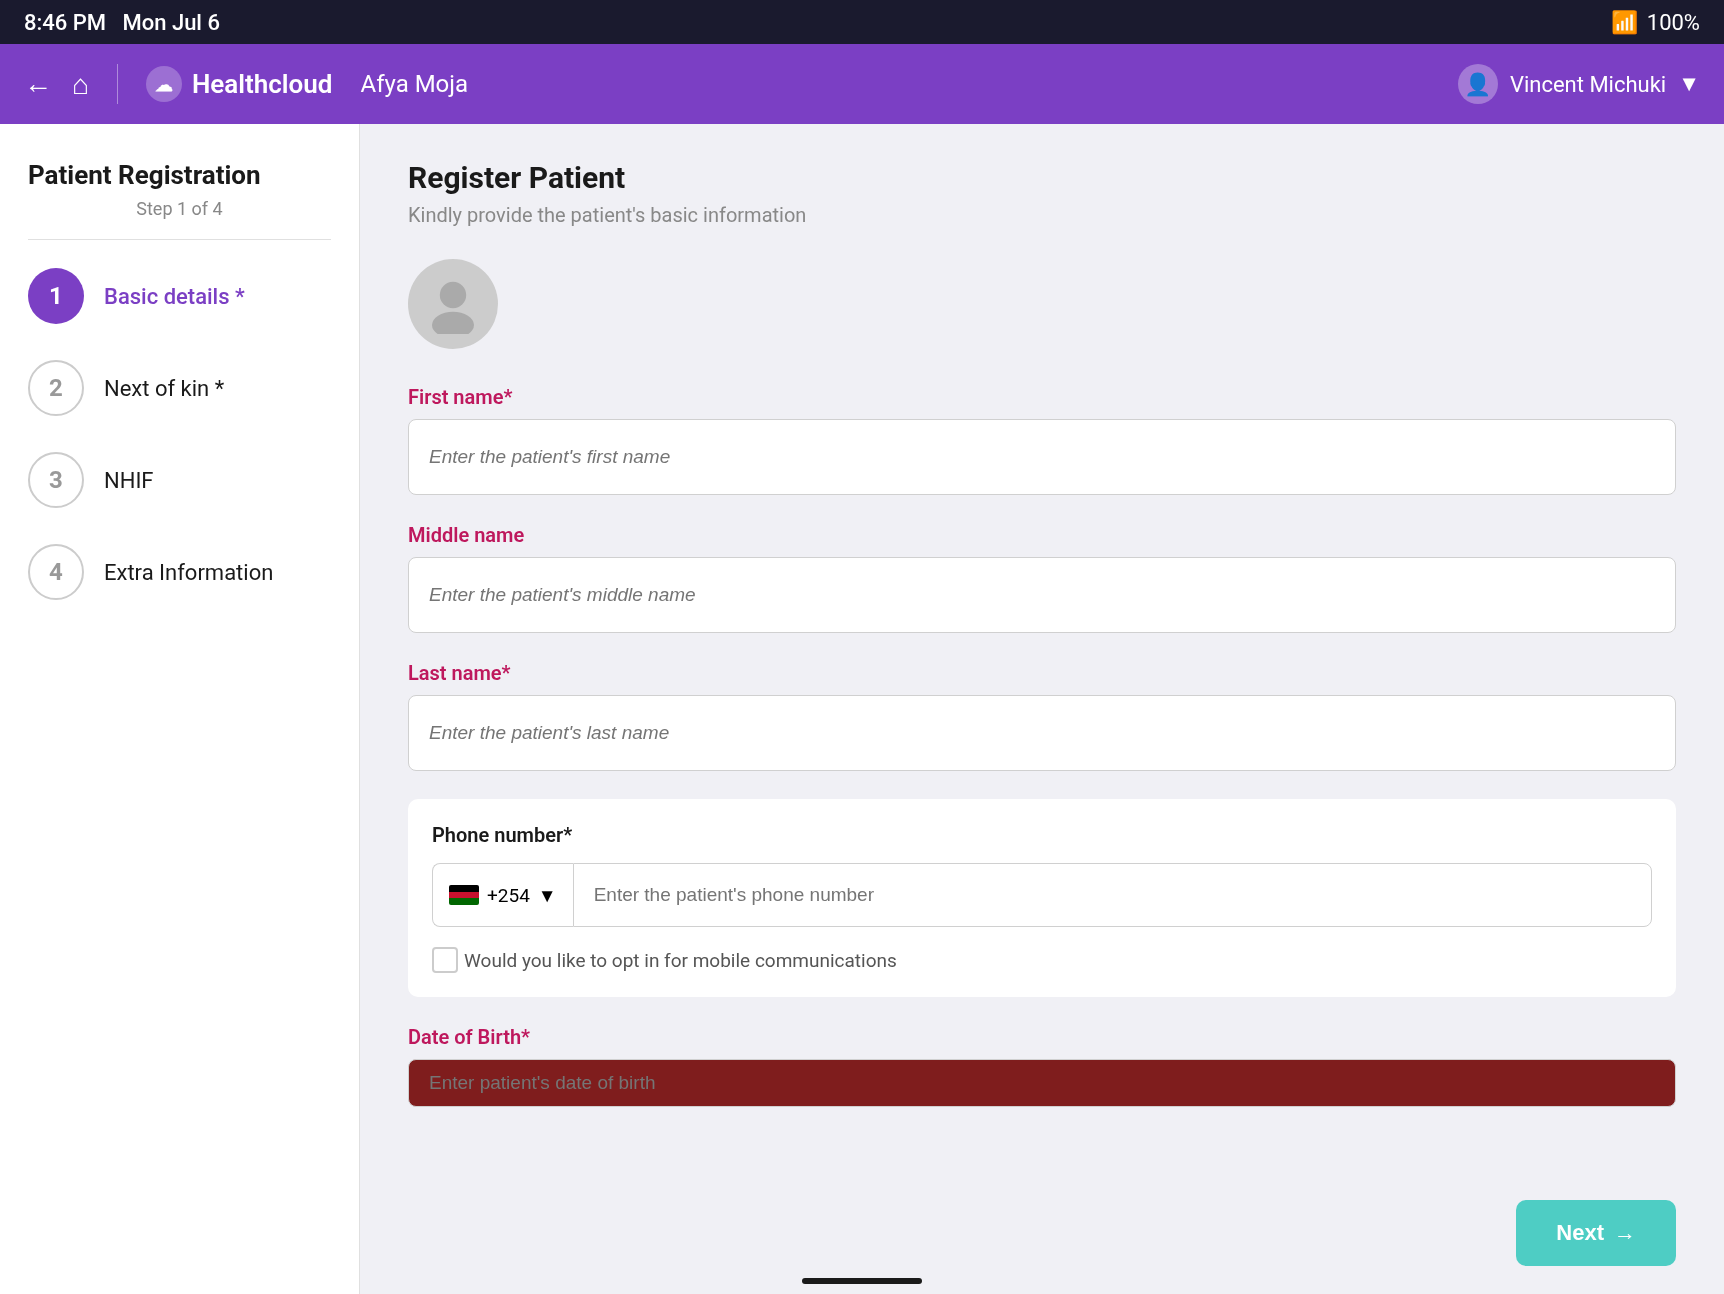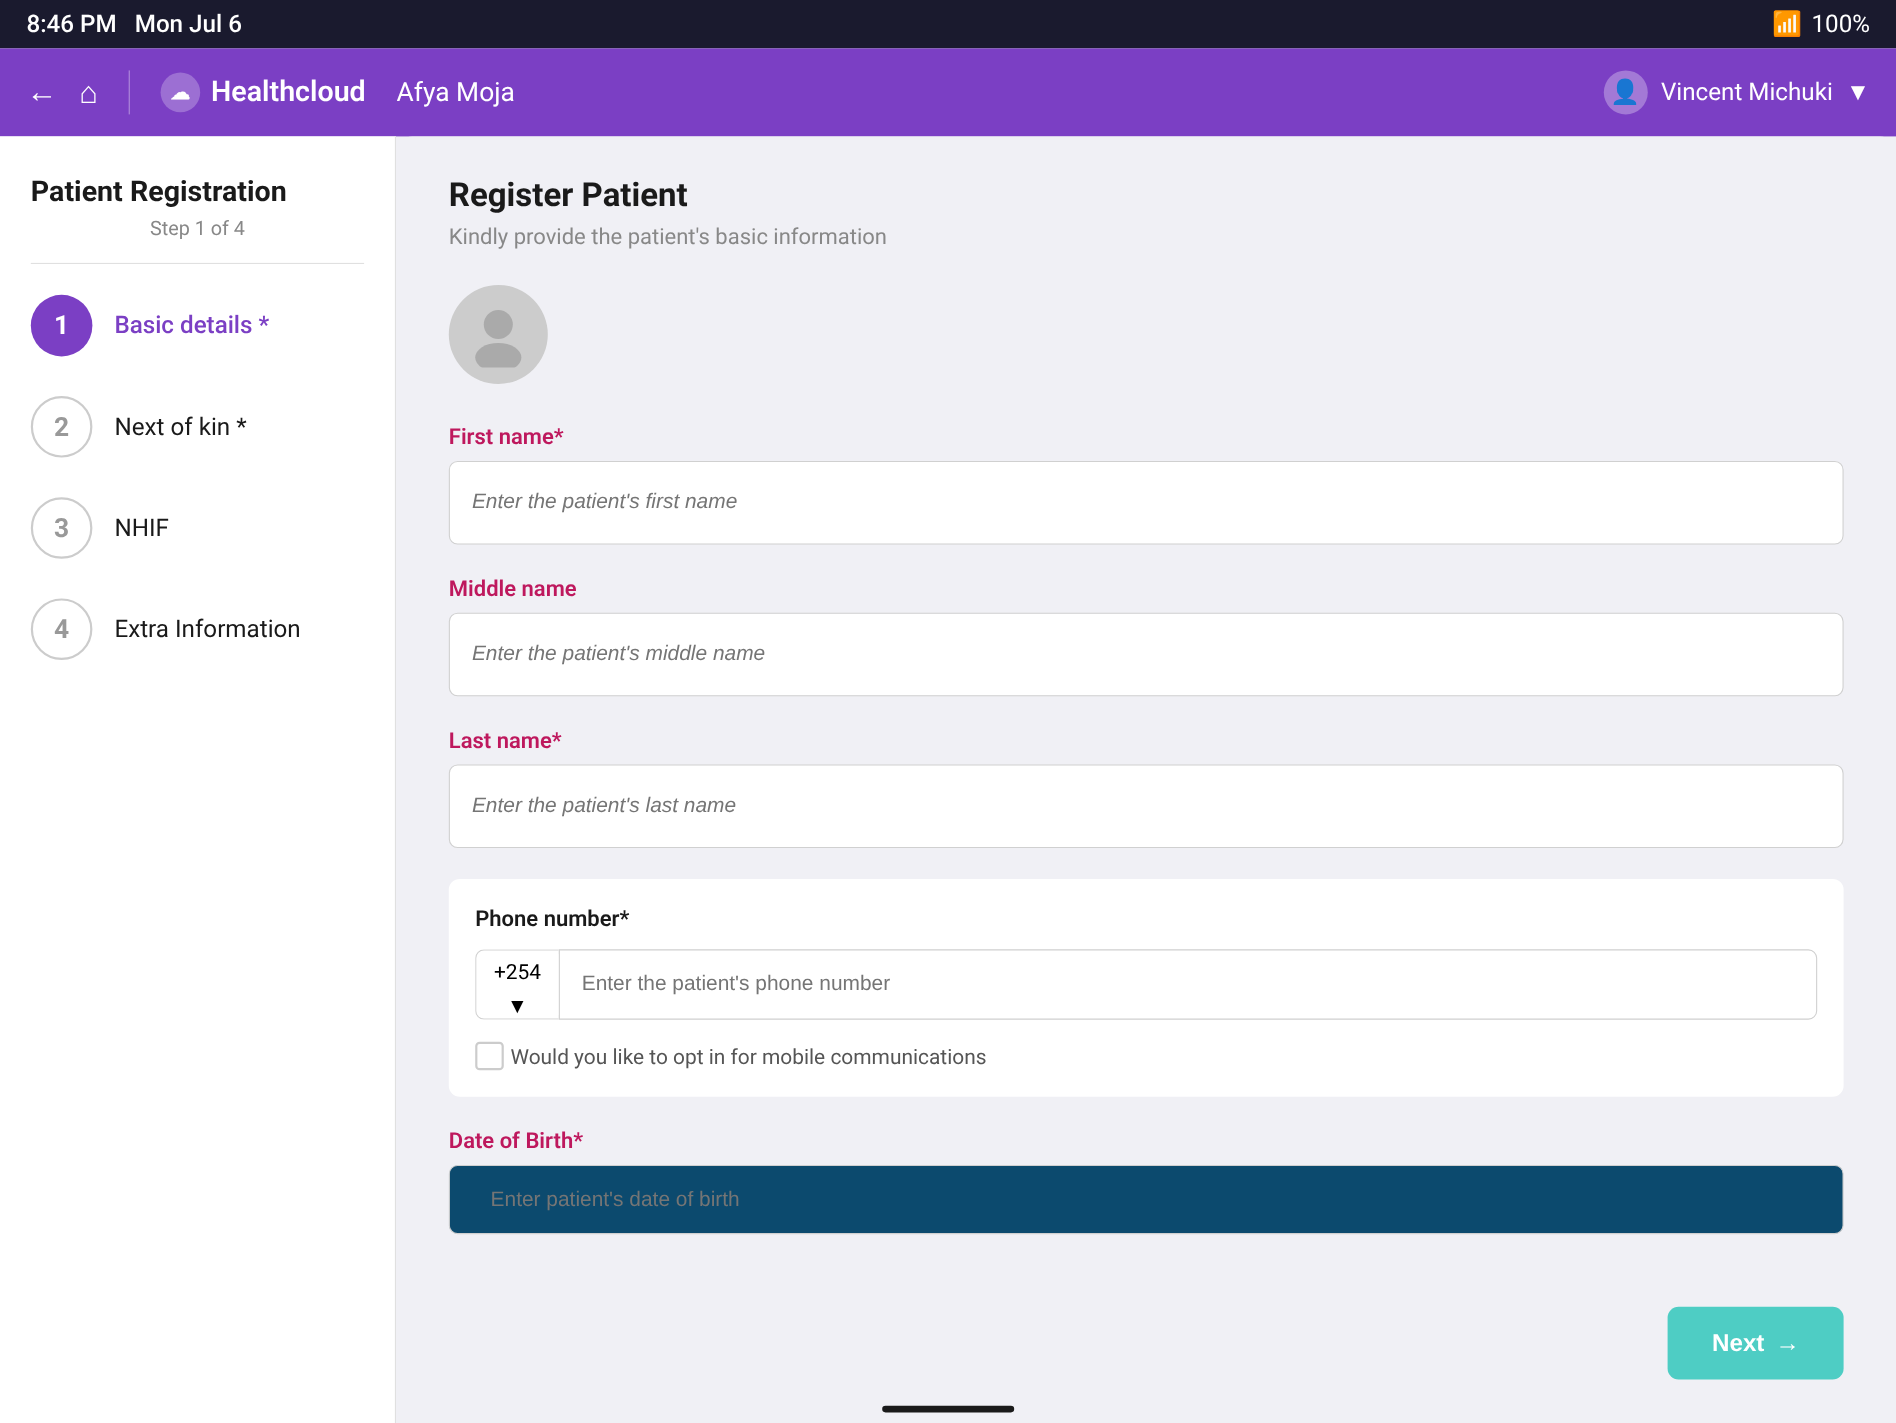--- a/index.html
+++ b/index.html
@@ -276,21 +276,20 @@
       gap: 8px;
       padding: 0 16px;
       height: 64px;
       border: 1.5px solid #d0d0d0;
       border-right: none;
       border-radius: 8px 0 0 8px;
       background: white;
       font-size: 19px;
       cursor: pointer;
       white-space: nowrap;
-      flex-direction: column;
     }
     .kenya-flag {
       display: inline-flex;
       flex-direction: column;
       width: 30px;
       height: 20px;
       overflow: hidden;
       border-radius: 2px;
     }
     .flag-stripe-black { background: #000; flex: 1; }
@@ -328,34 +327,34 @@
 
     
     .dob-section {
       margin-bottom: 40px;
     }
     .dob-input-container {
       position: relative;
     }
     .dob-input {
       width: 100%;
-      height: 63px;
+      height: 48px;
       border: 1.5px solid #d0d0d0;
       border-radius: 8px;
-      padding: 0 37px;
+      padding: 0 20px;
       font-size: 19px;
       color: #999;
-      background: #0c4a6e;
+      background: #7f1d1d;
       outline: none;
     }
 
     
     .next-btn {
       position: absolute;
-      bottom: 40px;
+      bottom: 28px;
       right: 48px;
       background: #4ecdc4;
       color: white;
       border: none;
       border-radius: 10px;
       padding: 20px 40px;
       font-size: 22px;
       font-weight: 600;
       cursor: pointer;
       display: flex;

